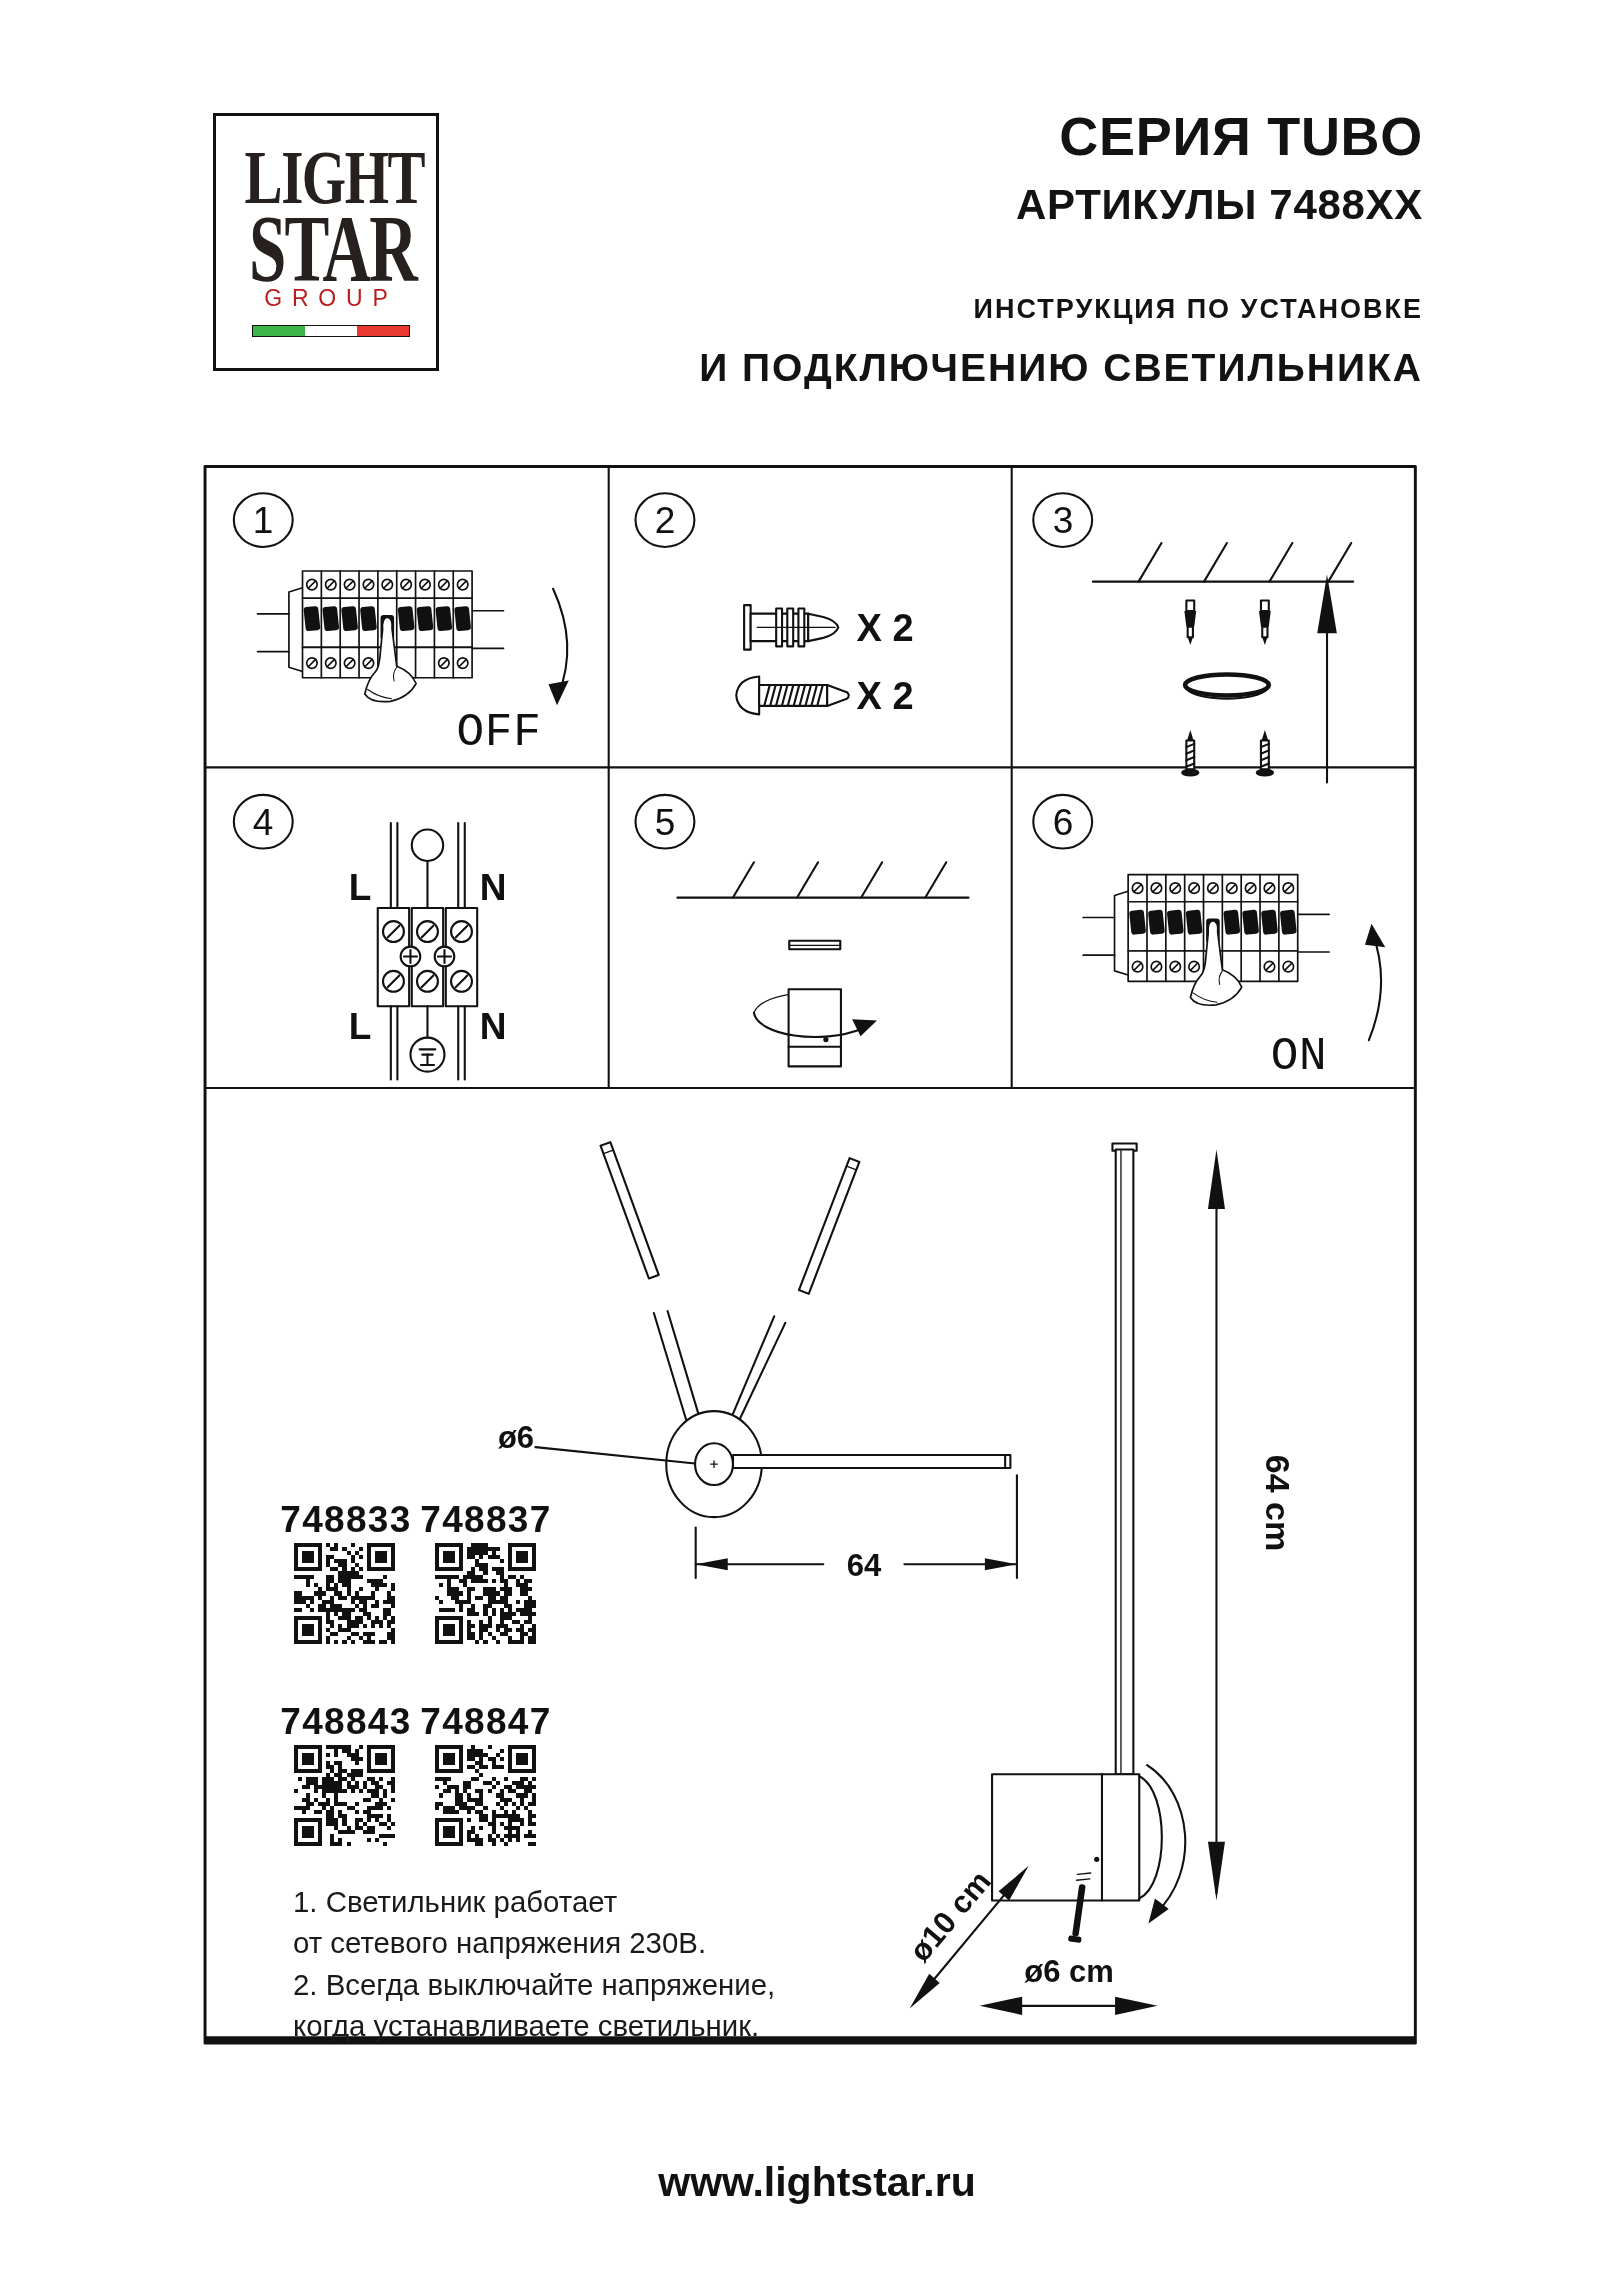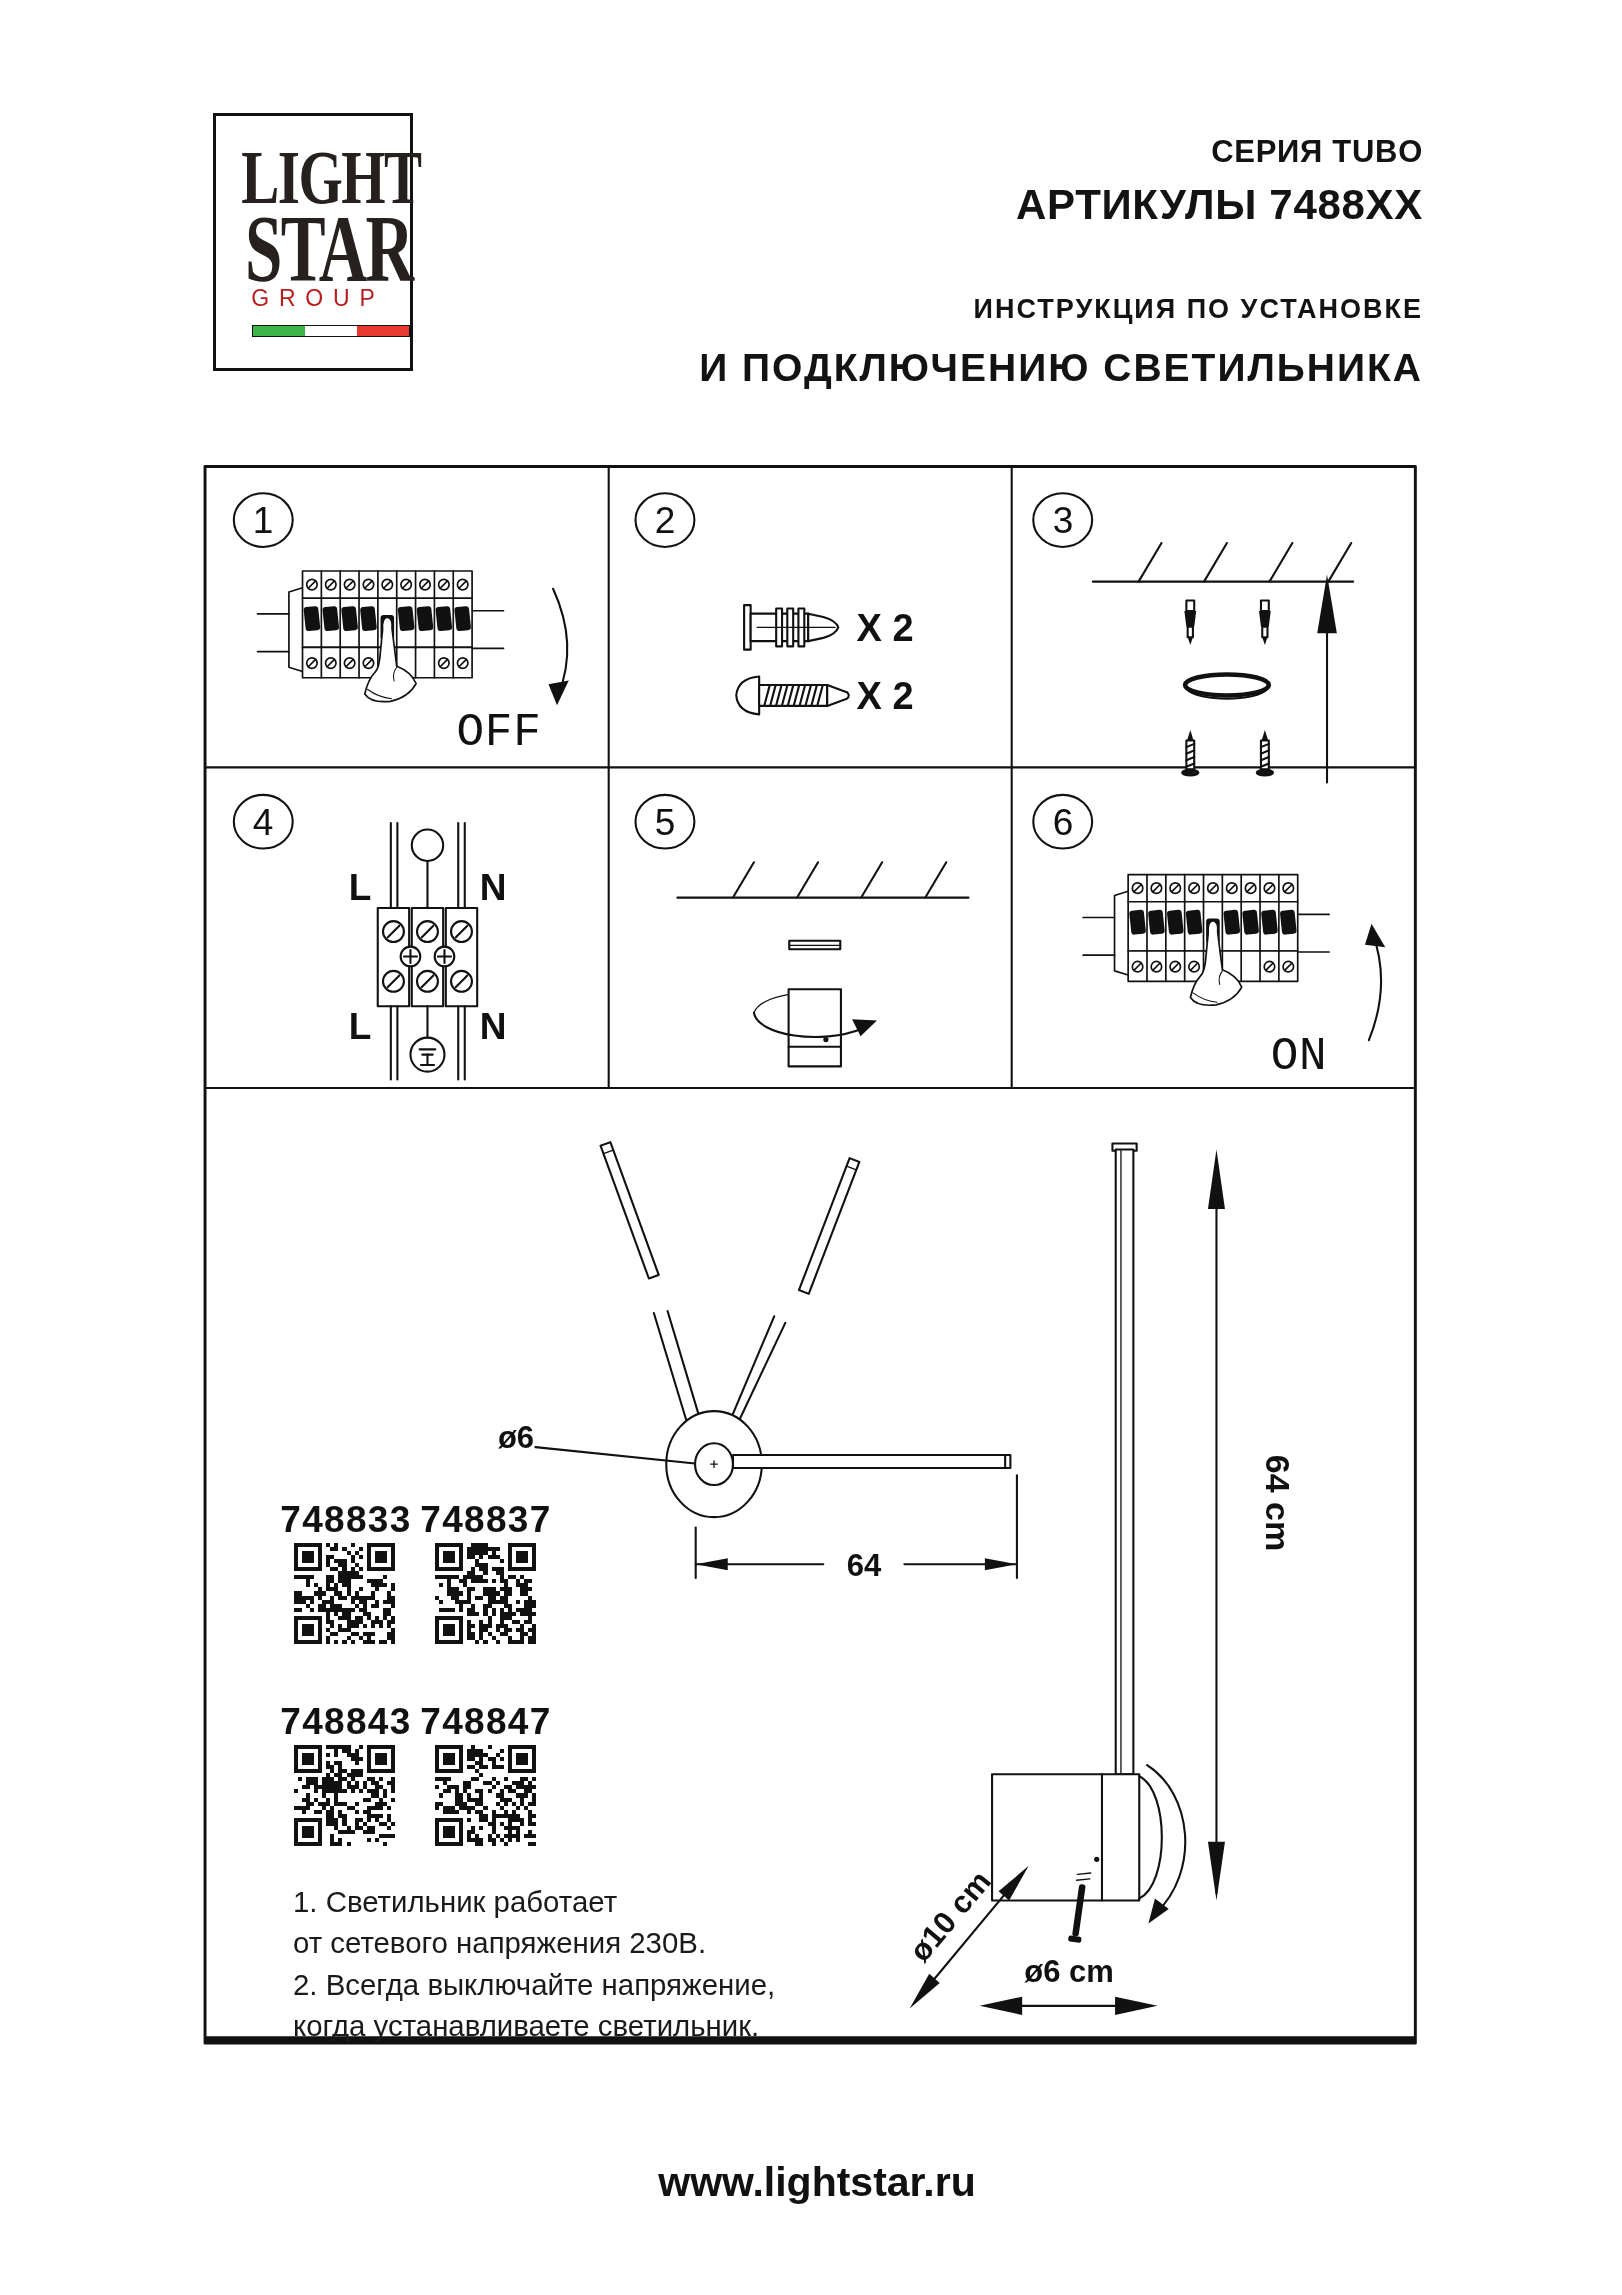--- a/index.html
+++ b/index.html
@@ -10,30 +10,30 @@
   #art .blk{fill:#111;stroke:none;}
   #art .fw{fill:#ffffff;}
   #art .thin{stroke-width:2;}
   #art .med{stroke-width:4.5;}
   #art .thick{stroke-width:7;}
   #art .xthick{stroke-width:11;stroke-linecap:butt;}
   #art .sq{stroke-linecap:butt;}
   .t{position:absolute;white-space:nowrap;color:#111;line-height:1;}
   .c{transform:translate(-50%,-50%);}
   
-  .logo-box{position:absolute;left:213px;top:113px;width:200px;height:258px;border:3.3px solid #111;box-sizing:border-box;}
+  .logo-box{position:absolute;left:213px;top:113px;width:226px;height:258px;border:3.3px solid #111;box-sizing:border-box;}
   .logo-line{position:absolute;left:0;width:100%;text-align:center;font-family:"Liberation Serif",serif;font-weight:700;color:#26211e;}
   .logo-w1{top:17px;font-size:77px;transform:scaleX(0.74);letter-spacing:-2px;}
   .logo-w2{top:77px;font-size:96px;transform:scaleX(0.70);letter-spacing:-2.6px;}
   .logo-w3{top:169px;font-family:"Liberation Sans",sans-serif;font-weight:400;font-size:23px;letter-spacing:9.8px;text-indent:9.8px;color:#b91c1c;}
   .logo-flag{position:absolute;left:36px;top:209px;width:156px;height:9.8px;border:1.3px solid #111;display:flex;}
   .logo-flag div{flex:1;height:100%;}
   
   .hdr{position:absolute;right:200px;text-align:right;font-weight:700;color:#131313;}
-  .hdr1{top:136px;font-size:31px;letter-spacing:0.7px;}
+  .hdr1{top:109px;font-size:54px;letter-spacing:0.7px;}
   .hdr2{top:184px;font-size:42px;letter-spacing:0.7px;}
   .hdr3{top:296px;font-size:27px;letter-spacing:2px;}
   .hdr4{top:348px;font-size:39px;letter-spacing:2px;}
   .stepnum{font-size:37px;font-weight:400;}
   .onoff{font-size:46px;font-weight:400;letter-spacing:0.7px;font-family:Liberation Mono, monospace;}
   .qty{font-size:38px;font-weight:700;}
   .ln{font-size:37px;font-weight:700;}
   .dim{font-size:31px;font-weight:700;}
   .dimbg{background:#fff;padding:0 6.5px;}
   .artlabel{font-size:37px;font-weight:700;letter-spacing:1.3px;}

